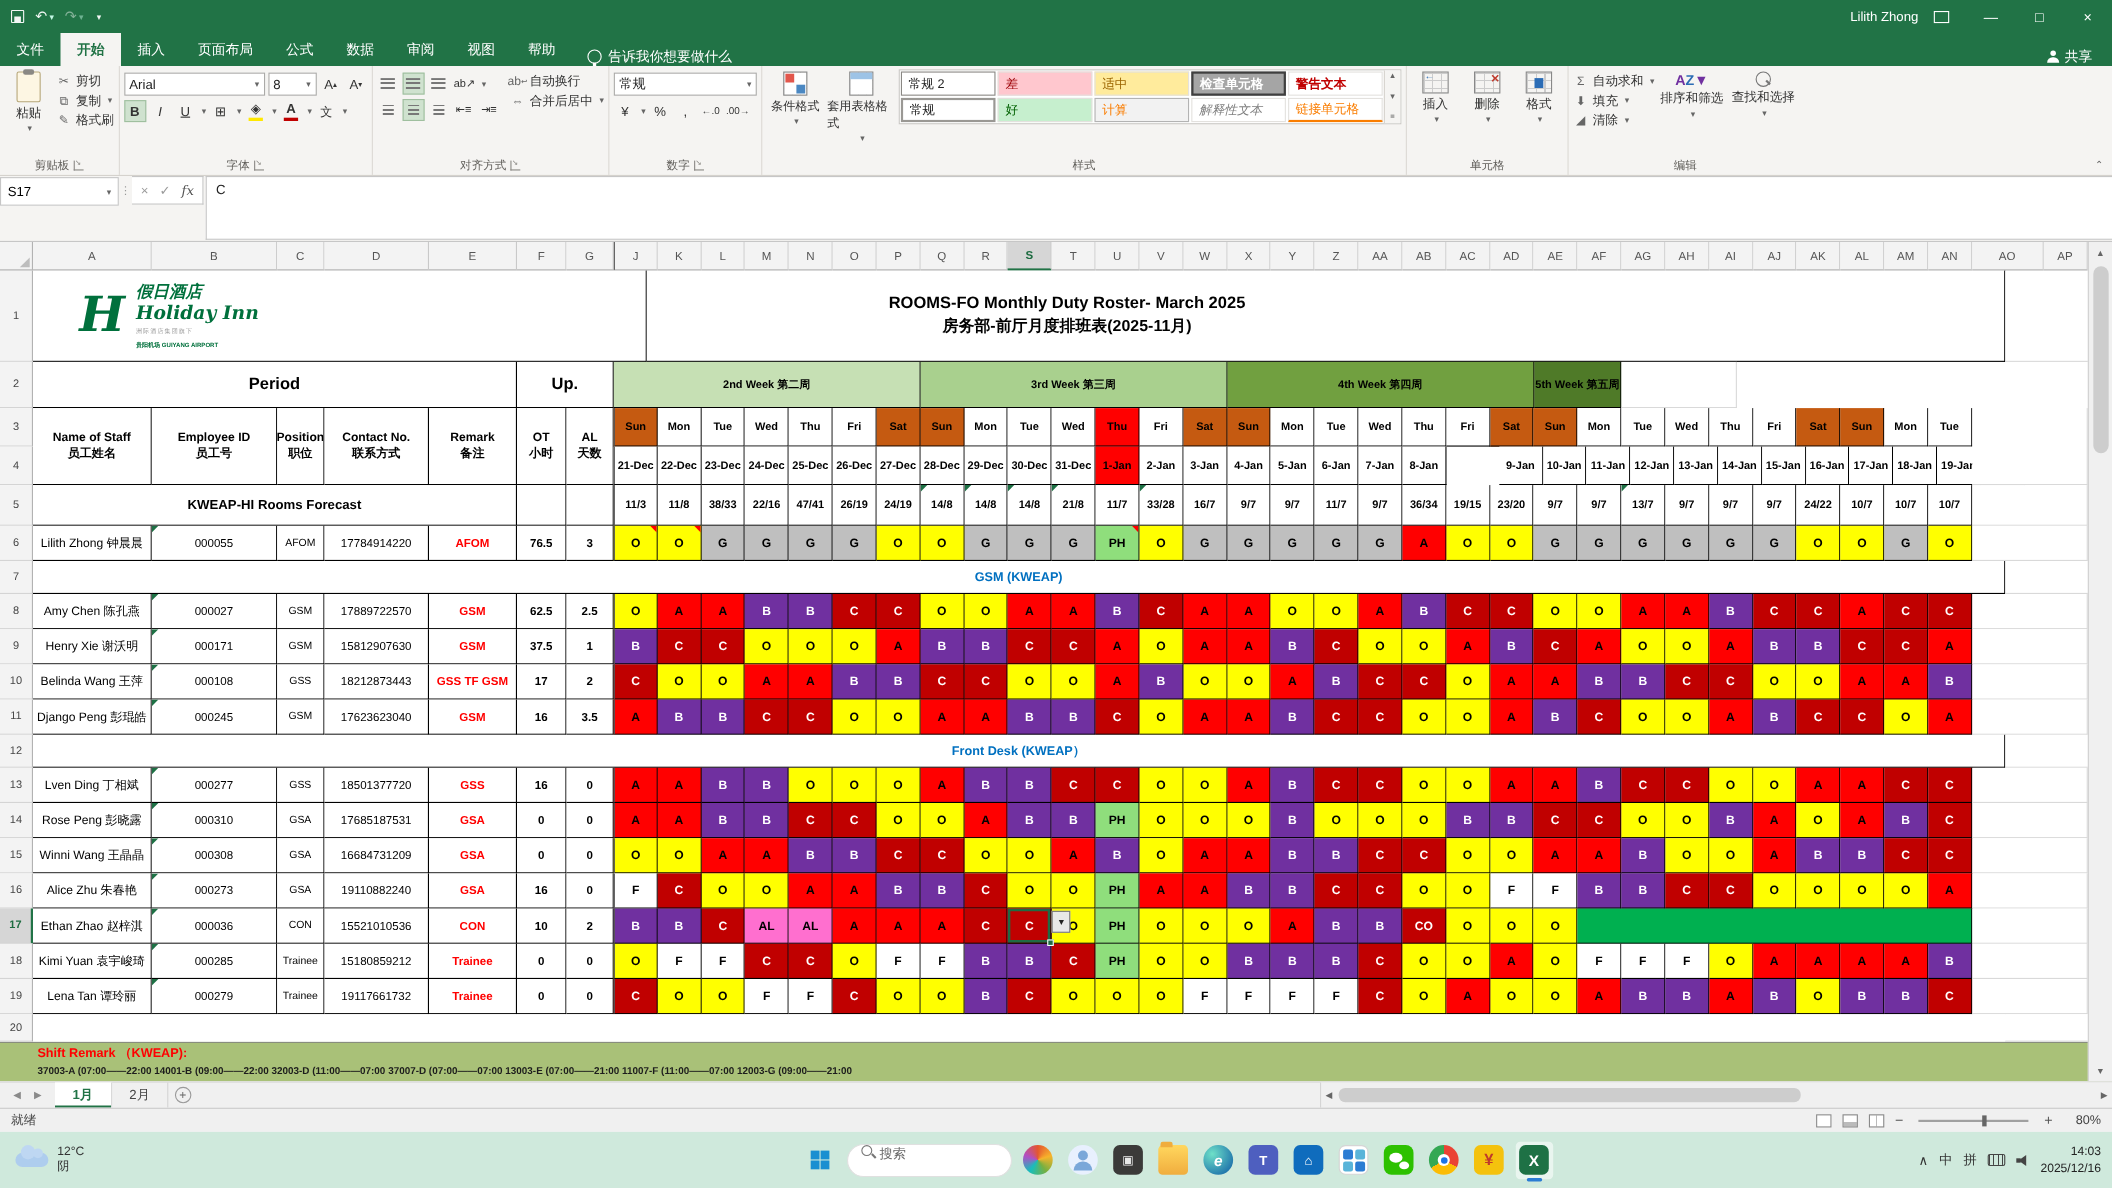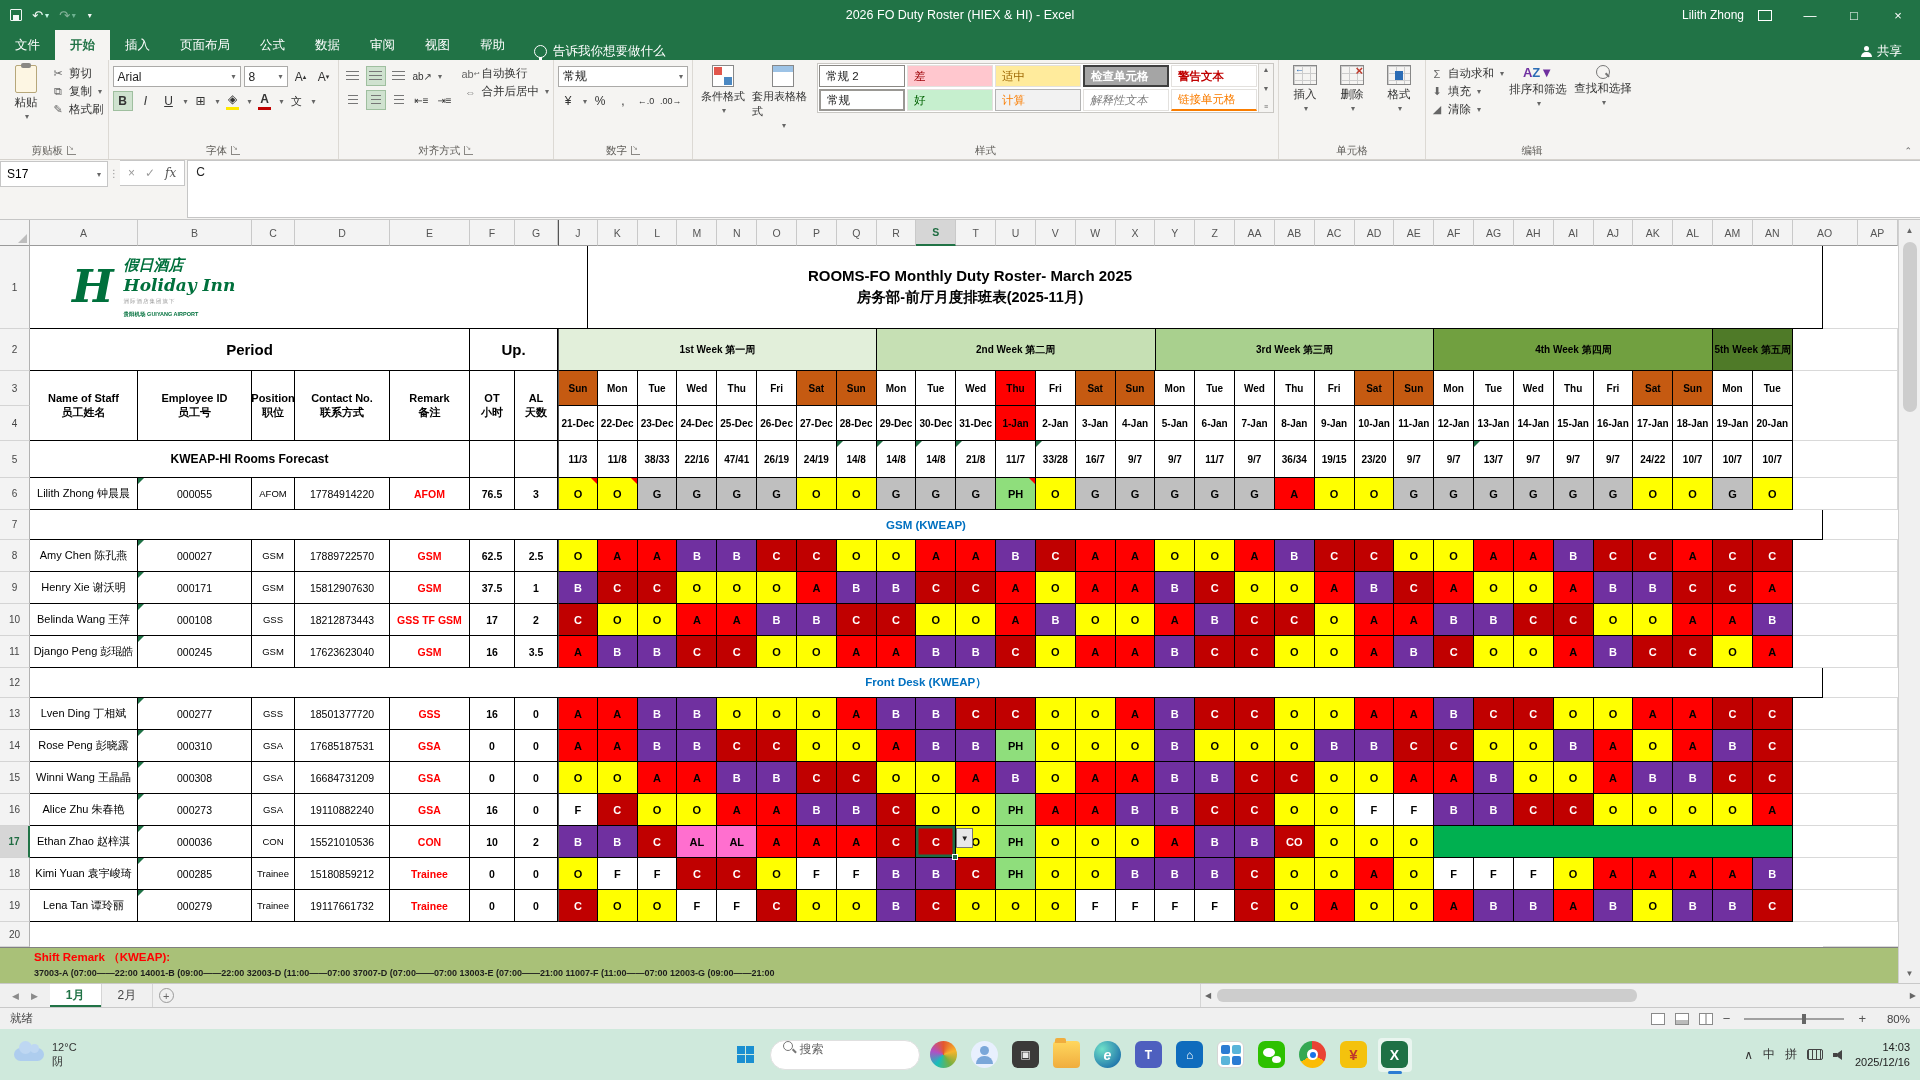--- a/index.html
+++ b/index.html
@@ -224,21 +224,20 @@
     <div class="qat">
       <span class="qbtn">
           <span class="saveico"></span>
         </span>
       <span class="qbtn">↶<span class="dd" style="color:#cfe">▾</span></span>
       <span class="qbtn dim">↷<span class="dd" style="color:#cfe">▾</span></span>
       <span class="qbtn">
           <span class="dd" style="color:#fff">▾</span>
         </span>
     </div>
-    <div class="tb-title">2026 FO Duty Roster (HIEX &amp; HI)  -  Excel</div>
     <div class="tb-right">
       <span class="tb-user">Lilith Zhong</span>
       <span class="tb-box"></span>
       <span class="wbtn">—</span>
       <span class="wbtn">□</span>
       <span class="wbtn close">×</span>
     </div>
   </div>
 
   <div class="mtabs">
@@ -583,21 +582,20 @@
           <div class="cell tc r1t" style="width: 1235.04px;">
             <div class="t1">ROOMS-FO Monthly Duty Roster- March 2025</div>
             <div class="t2">房务部-前厅月度排班表(2025-11月)</div>
           </div>
           <div class="cell out" style="width: 105px;"></div>
         </div>
         <div class="row" style="height: 42px;">
           <div class="cell gut" style="width: 30px;">2</div>
           <div class="cell tc big" style="width: 440px;">Period</div>
           <div class="cell tc big" style="width: 88px;">Up.</div>
-          <div class="cell tc wk fz" style="width: 318.72px; background: rgb(226, 239, 218);">1st Week 第一周</div>
           <div class="cell tc wk" style="width: 278.88px; background: rgb(198, 224, 180);">2nd Week 第二周</div>
           <div class="cell tc wk" style="width: 278.88px; background: rgb(169, 208, 142);">3rd Week 第三周</div>
           <div class="cell tc wk" style="width: 278.88px; background: rgb(113, 160, 64);">4th Week 第四周</div>
           <div class="cell tc wk" style="width: 79.68px; background: rgb(79, 122, 40);">5th Week 第五周</div>
           <div class="cell out" style="width: 105px;"></div>
         </div>
         <div class="row" style="height: 70px;">
           <div class="cell" style="width: 30px; flex-direction: column; padding: 0px;">
             <div class="cell gut" style="width: 100%; height: 35px;">3</div>
             <div class="cell gut" style="width: 100%; height: 35px;">4</div>
@@ -677,21 +675,21 @@
               <div class="cell tc datec" style="width: 39.84px;">30-Dec</div>
               <div class="cell tc datec" style="width: 39.84px;">31-Dec</div>
               <div class="cell tc datec" style="width: 39.84px; background: rgb(255, 0, 0);">1-Jan</div>
               <div class="cell tc datec" style="width: 39.84px;">2-Jan</div>
               <div class="cell tc datec" style="width: 39.84px;">3-Jan</div>
               <div class="cell tc datec" style="width: 39.84px;">4-Jan</div>
               <div class="cell tc datec" style="width: 39.84px;">5-Jan</div>
               <div class="cell tc datec" style="width: 39.84px;">6-Jan</div>
               <div class="cell tc datec" style="width: 39.84px;">7-Jan</div>
               <div class="cell tc datec" style="width: 39.84px;">8-Jan</div>
-              <div class="cell tc datec" style="width: 39.84px;">9-Jan</div>
+              <div class="cell tc datec" style="width: 39.84px; margin-left: 48px;">9-Jan</div>
               <div class="cell tc datec" style="width: 39.84px;">10-Jan</div>
               <div class="cell tc datec" style="width: 39.84px;">11-Jan</div>
               <div class="cell tc datec" style="width: 39.84px;">12-Jan</div>
               <div class="cell tc datec" style="width: 39.84px;">13-Jan</div>
               <div class="cell tc datec" style="width: 39.84px;">14-Jan</div>
               <div class="cell tc datec" style="width: 39.84px;">15-Jan</div>
               <div class="cell tc datec" style="width: 39.84px;">16-Jan</div>
               <div class="cell tc datec" style="width: 39.84px;">17-Jan</div>
               <div class="cell tc datec" style="width: 39.84px;">18-Jan</div>
               <div class="cell tc datec" style="width: 39.84px;">19-Jan</div>

